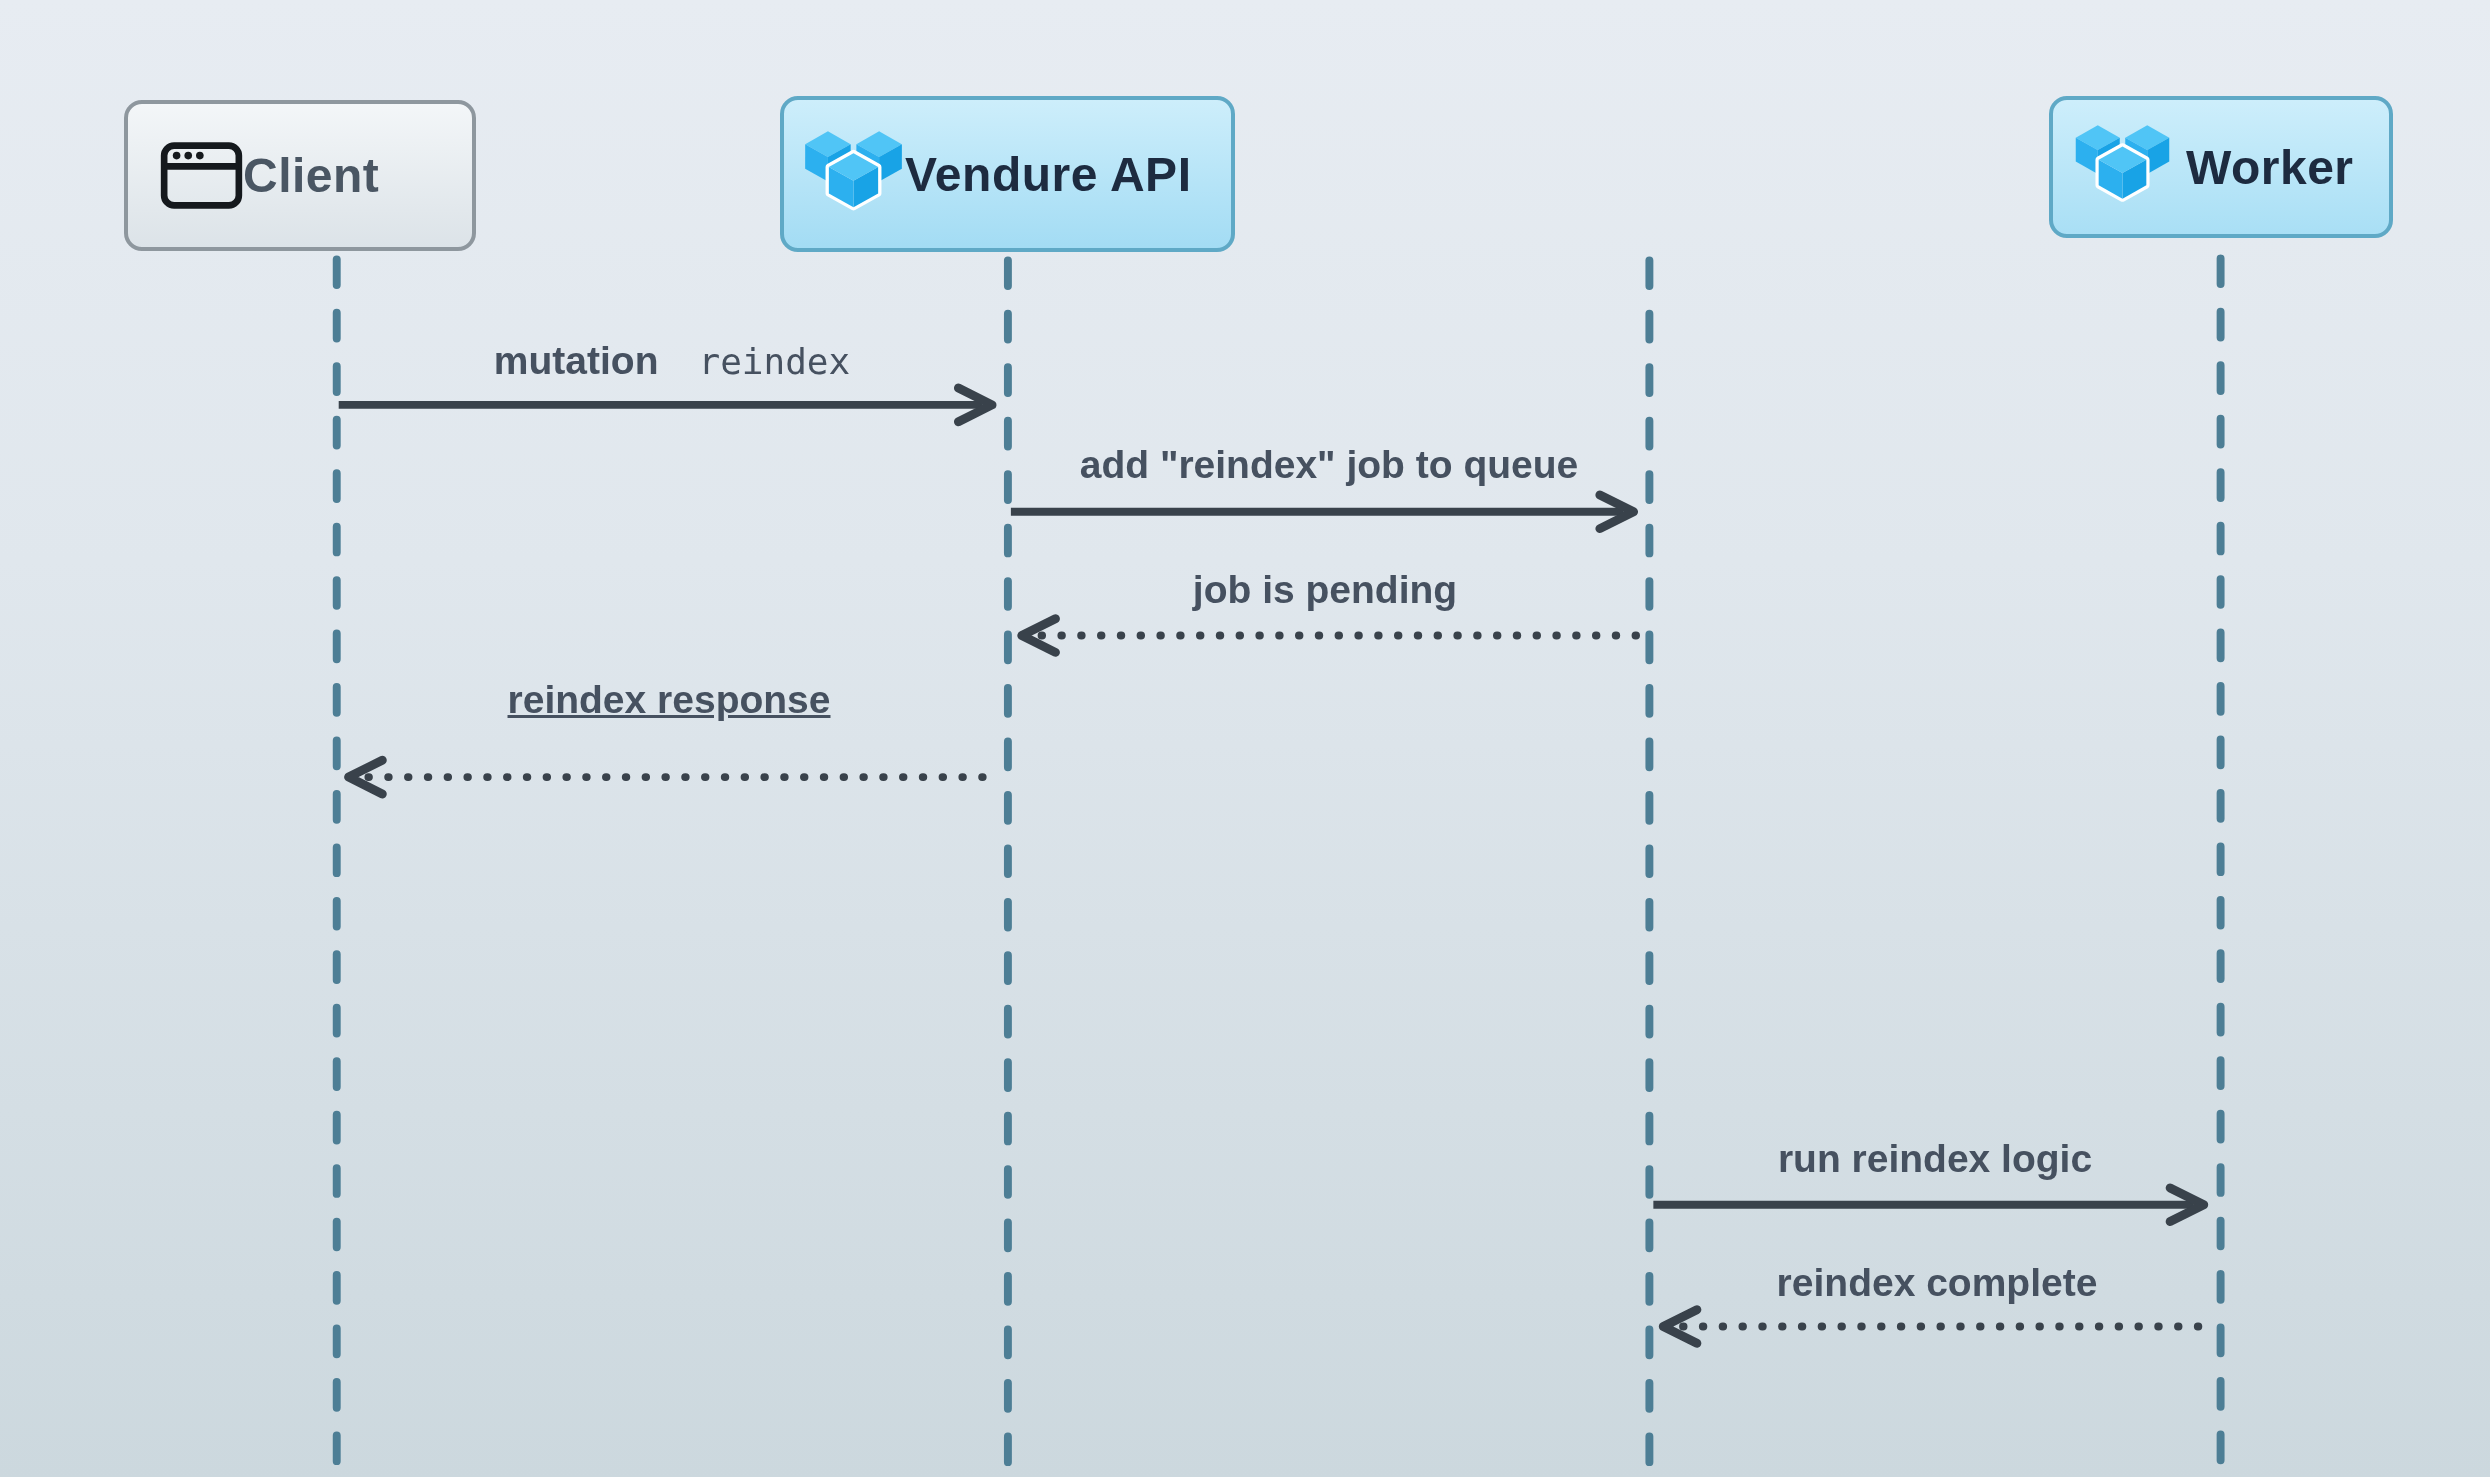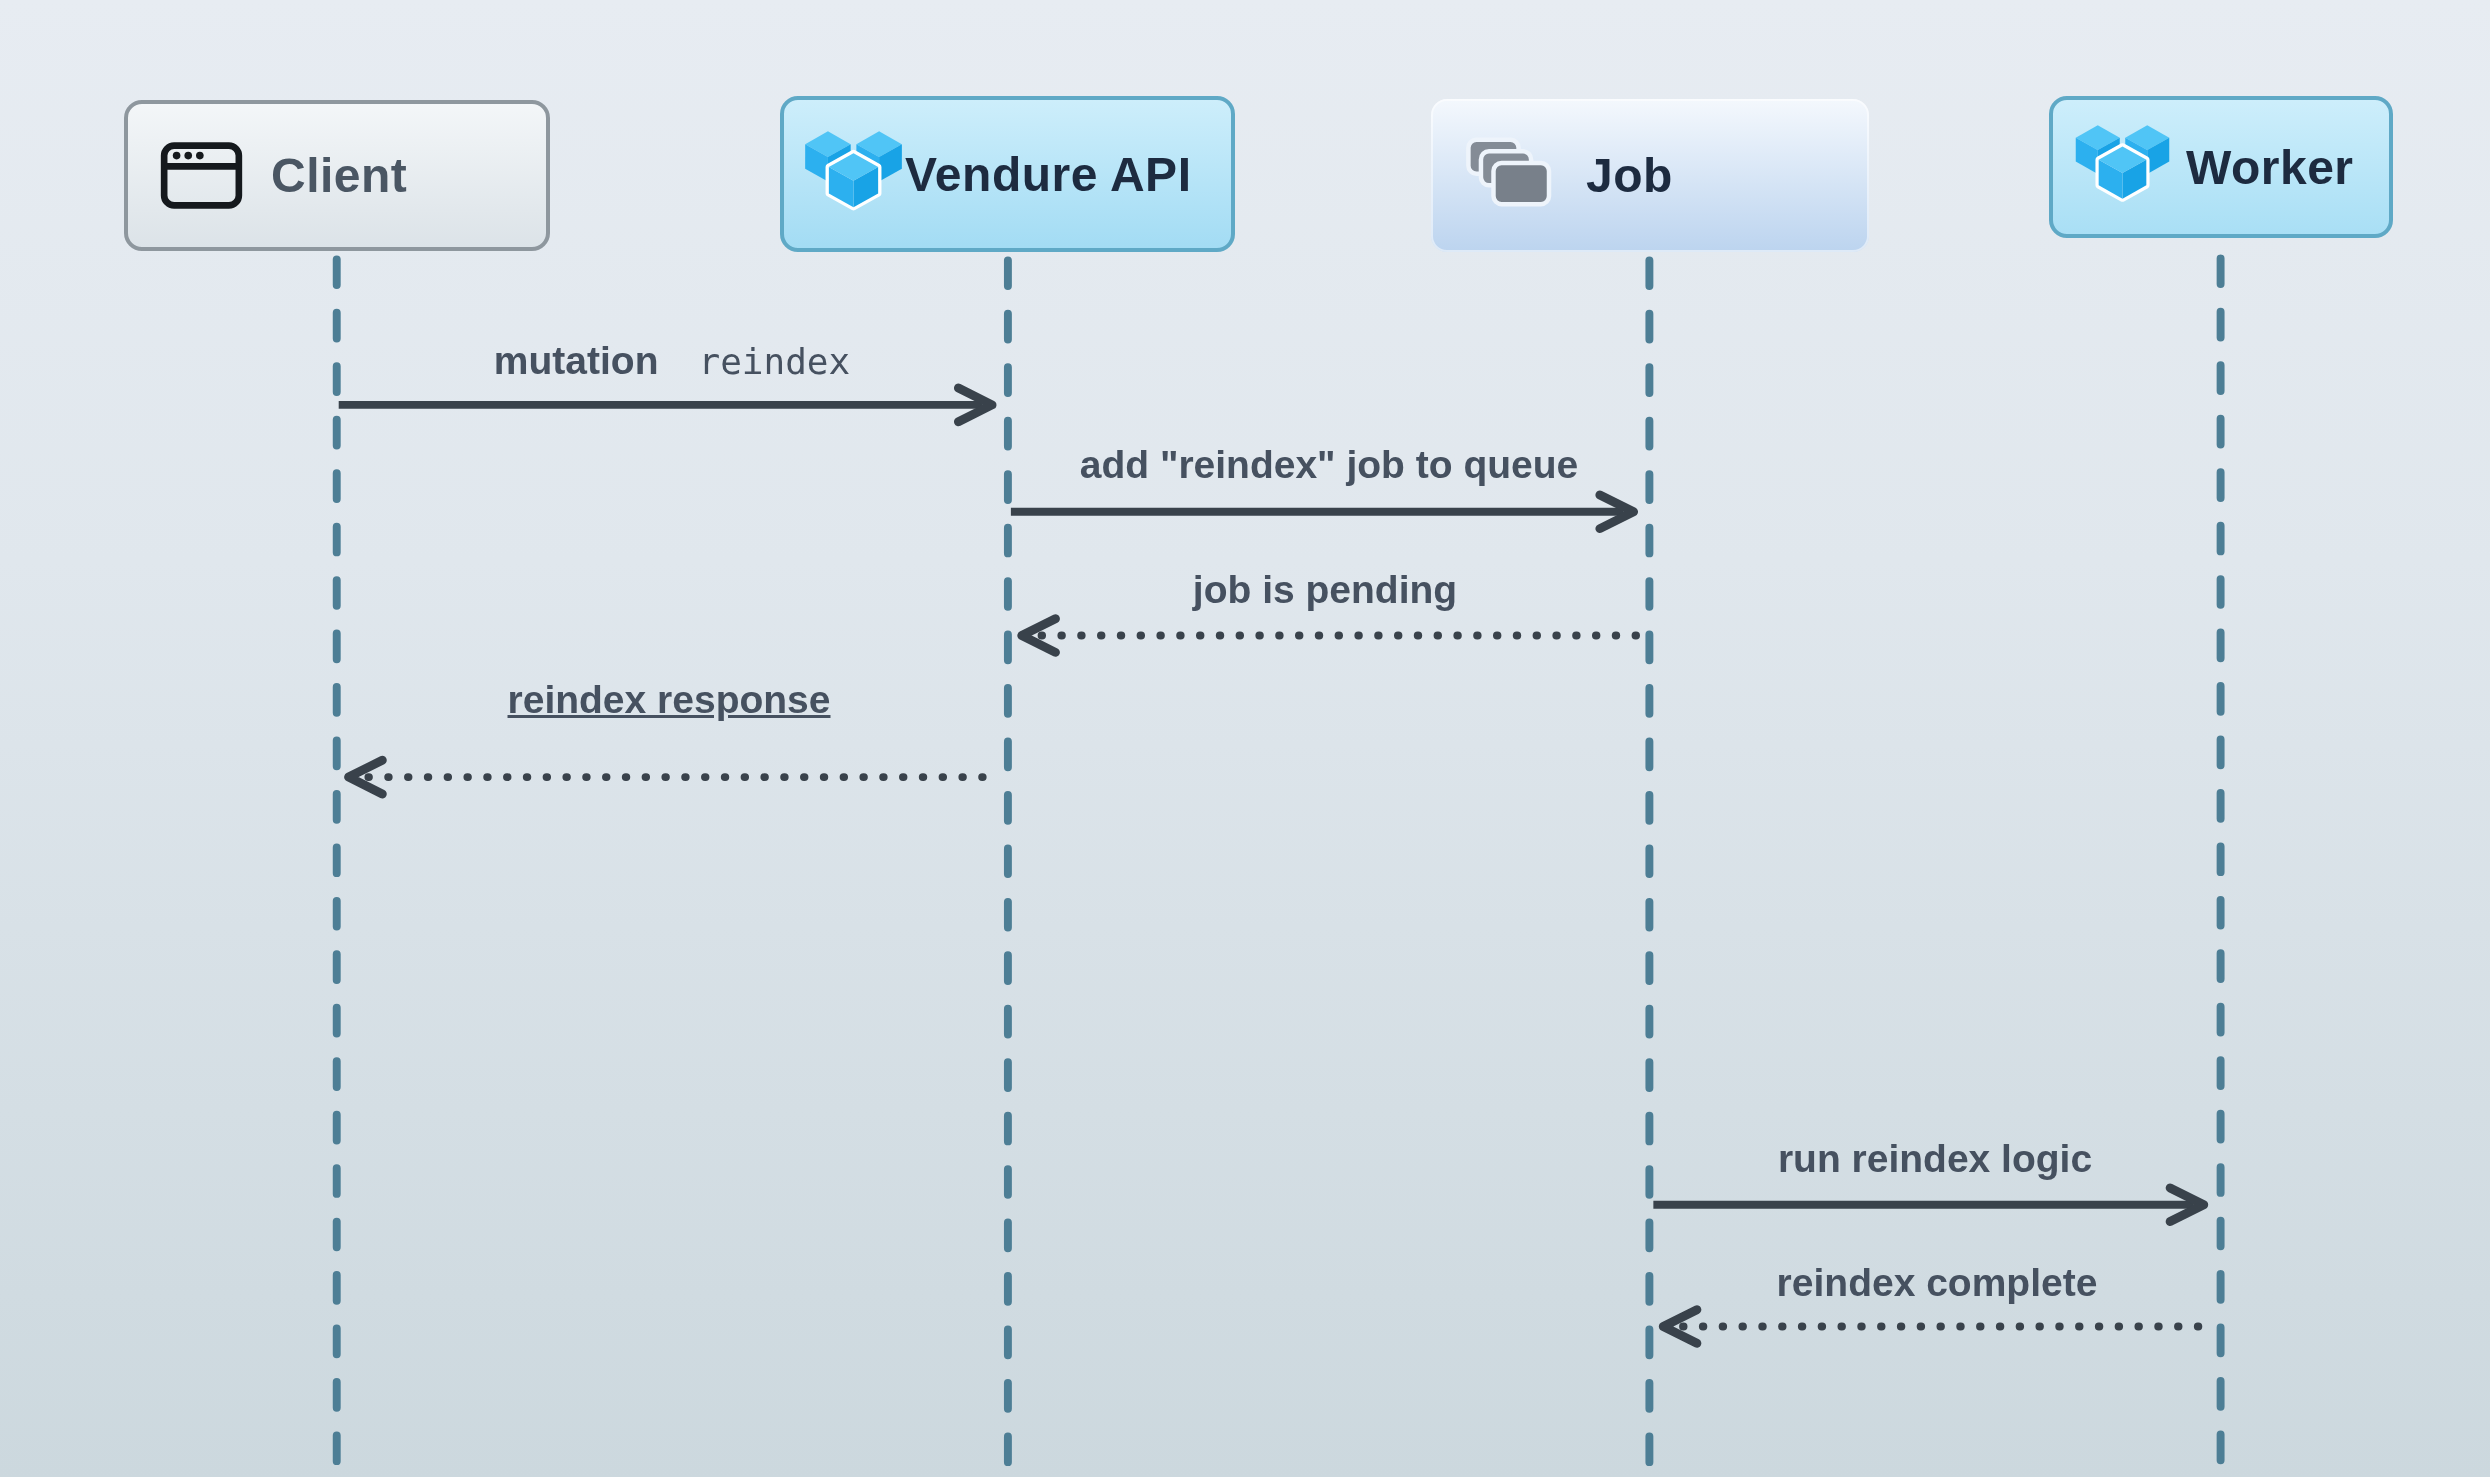--- a/index.html
+++ b/index.html
@@ -14,23 +14,23 @@
   .lifeline{stroke:#4d7e95;stroke-width:8;stroke-linecap:round;stroke-dasharray:26 28;fill:none;}
   .msgline{stroke:#39424b;stroke-width:8;fill:none;}
   .dotline{stroke:#39424b;stroke-width:8;fill:none;stroke-linecap:round;stroke-dasharray:0.5 19.5;}
   .head{stroke:#39424b;stroke-width:9;fill:none;stroke-linecap:round;stroke-linejoin:round;}
   .actor{
     position:absolute;display:flex;align-items:center;
     border-radius:18px;box-sizing:border-box;
   }
   .actor .actor-label{font-weight:bold;font-size:48px;letter-spacing:0.5px;white-space:nowrap;}
   .client-actor{
-    left:124px;top:100px;width:426px;height:151px;
+    left:124px;top:100px;width:352px;height:151px;
     background:linear-gradient(180deg,#f3f6f8 0%,#dce3e8 100%);
-    border:4px solid #8e979e;padding-left:32px;gap:28px;
+    border:4px solid #8e979e;padding-left:32px;
   }
   .client-actor .actor-label{color:#4a5663;}
   .vendure-actor{
     left:780px;top:96px;width:455px;height:156px;
     background:linear-gradient(180deg,#cdeefb 0%,#a3dcf4 100%);
     border:4px solid #5fa9c6;padding-left:18px;gap:0;
   }
   .vendure-actor .actor-label,.job-actor .actor-label,.worker-actor .actor-label{color:#1d2b40;}
   .job-actor{
     left:1431px;top:99px;width:438px;height:153px;
@@ -120,28 +120,20 @@
       <polygon points="81,29.5 105,16 105,42 81,55.5" fill="#18a3e6"></polygon>
 
       <polygon points="54,25.5 80,40 80,68 54,82.5 28,68 28,40" fill="#ffffff" stroke="#ffffff" stroke-width="7" stroke-linejoin="round"></polygon>
       <polygon points="54,25.5 80,40 54,54.5 28,40" fill="#50c5f6"></polygon>
       <polygon points="28,40 54,54.5 54,82.5 28,68" fill="#2cb0ef"></polygon>
       <polygon points="54,54.5 80,40 80,68 54,82.5" fill="#18a3e6"></polygon>
     </svg>
     <span class="actor-label">Vendure API</span>
   </div>
 
-  <div class="actor job-actor">
-    <svg class="icon" width="91" height="77" viewBox="0 0 100 86">
-      <rect x="3" y="3" width="56" height="38" rx="9" fill="#848c96" stroke="#eef4fb" stroke-width="5"></rect>
-      <rect x="17" y="16" width="56" height="38" rx="9" fill="#848c96" stroke="#eef4fb" stroke-width="5"></rect>
-      <rect x="31" y="29" width="62" height="46" rx="9" fill="#78808a" stroke="#eef4fb" stroke-width="5"></rect>
-    </svg>
-    <span class="actor-label">Job</span>
-  </div>
 
   <div class="actor worker-actor">
     <svg class="icon" width="99" height="88" viewBox="0 0 108 96">
       <polygon points="27,2.5 51,16 27,29.5 3,16" fill="#50c5f6"></polygon>
       <polygon points="3,16 27,29.5 27,55.5 3,42" fill="#2cb0ef"></polygon>
       <polygon points="27,29.5 51,16 51,42 27,55.5" fill="#18a3e6"></polygon>
       <polygon points="81,2.5 105,16 81,29.5 57,16" fill="#50c5f6"></polygon>
       <polygon points="57,16 81,29.5 81,55.5 57,42" fill="#2cb0ef"></polygon>
       <polygon points="81,29.5 105,16 105,42 81,55.5" fill="#18a3e6"></polygon>
       <polygon points="54,25.5 80,40 80,68 54,82.5 28,68 28,40" fill="#ffffff" stroke="#ffffff" stroke-width="7" stroke-linejoin="round"></polygon>

